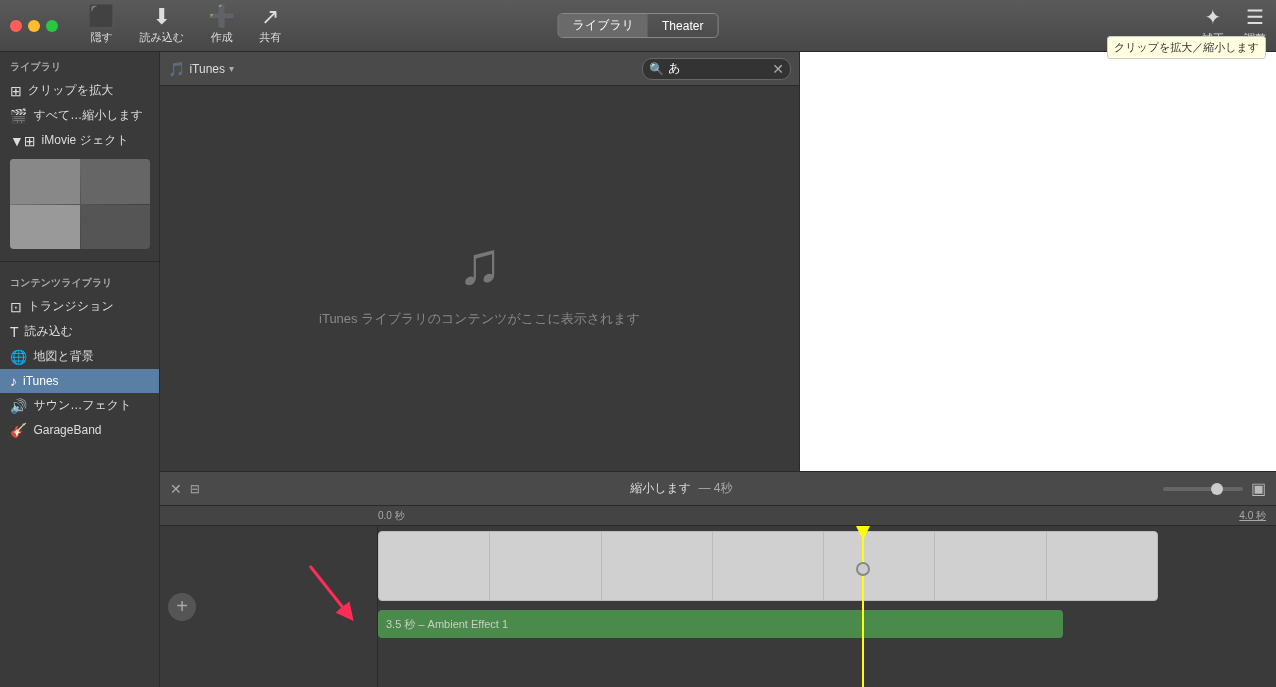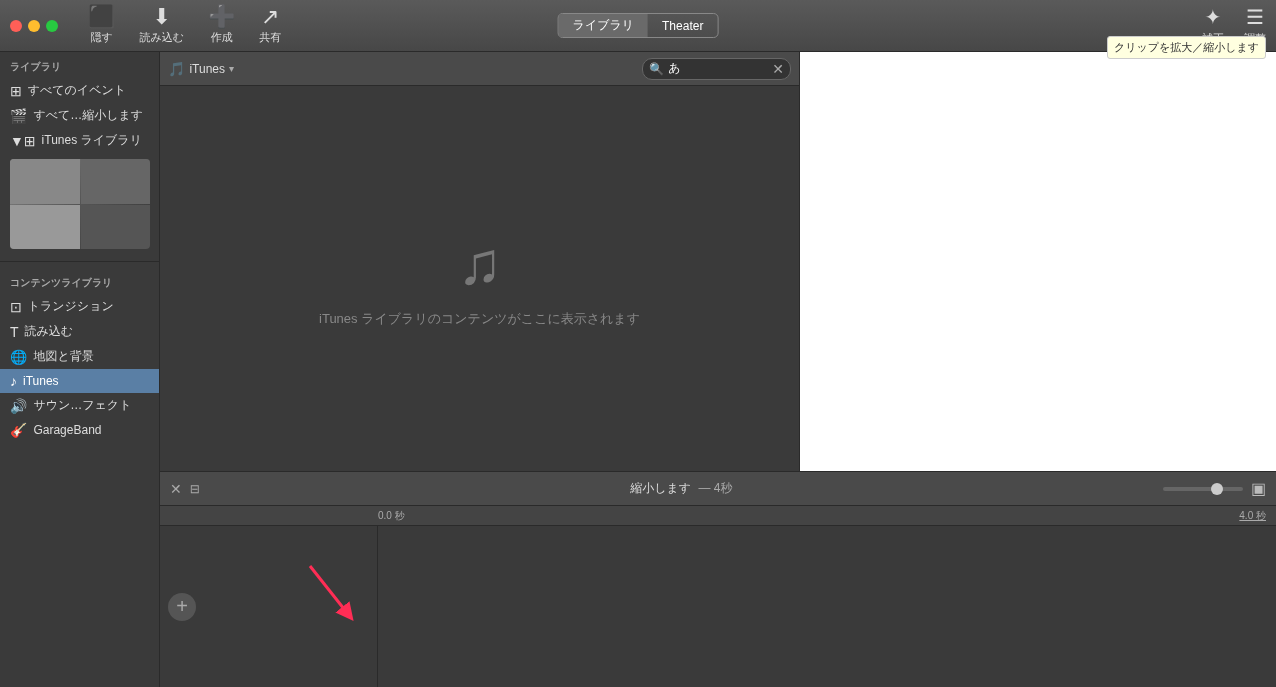--- a/index.html
+++ b/index.html
@@ -480,29 +480,29 @@
   </div>
 </div>
 
 <div id="main">
 
   <div id="sidebar">
     <div class="sidebar-section-label">ライブラリ</div>
 
     <div class="sidebar-item">
       <span class="si-icon">⊞</span>
-      <span>すべてのイベント</span>
+      <span>クリップを拡大</span>
     </div>
     <div class="sidebar-item">
       <span class="si-icon">🎬</span>
       <span>すべて…縮小します</span>
     </div>
     <div class="sidebar-item">
       <span class="si-icon">▼⊞</span>
-      <span>iTunes ライブラリ</span>
+      <span>iMovie ジェクト</span>
     </div>
 
     <div class="sidebar-library-thumb">
       <div class="thumb-inner">
         <div class="thumb-cell" style="background:#888;"></div>
         <div class="thumb-cell" style="background:#666;"></div>
         <div class="thumb-cell" style="background:#999;"></div>
         <div class="thumb-cell" style="background:#555;"></div>
       </div>
     </div>
@@ -599,17 +599,42 @@
               </marker>
             </defs>
             <line x1="20" y1="10" x2="58" y2="58" stroke="#ff2d55" stroke-width="3" marker-end="url(#arrowhead)"></line>
           </svg>
         </div>
 
         <div class="track-left">
           <div class="add-track-btn">+</div>
         </div>
 
+        <div class="track-main">
+
+          <div class="playhead">
+            <div class="playhead-handle"></div>
+            <div class="playhead-circle"></div>
+          </div>
+
+          <div class="video-track">
+            <div class="clip-segment">
+              <div class="clip-cell"></div>
+              <div class="clip-cell"></div>
+              <div class="clip-cell"></div>
+              <div class="clip-cell"></div>
+              <div class="clip-cell"></div>
+              <div class="clip-cell"></div>
+              <div class="clip-cell"></div>
+            </div>
+          </div>
+
+          <div class="audio-track">
+            <div class="audio-segment">
+              <span class="audio-label">3.5 秒 – Ambient Effect 1</span>
+            </div>
+          </div>
+        </div>
       </div>
     </div>
 
   </div>
 </div>
 
 </body></html>

